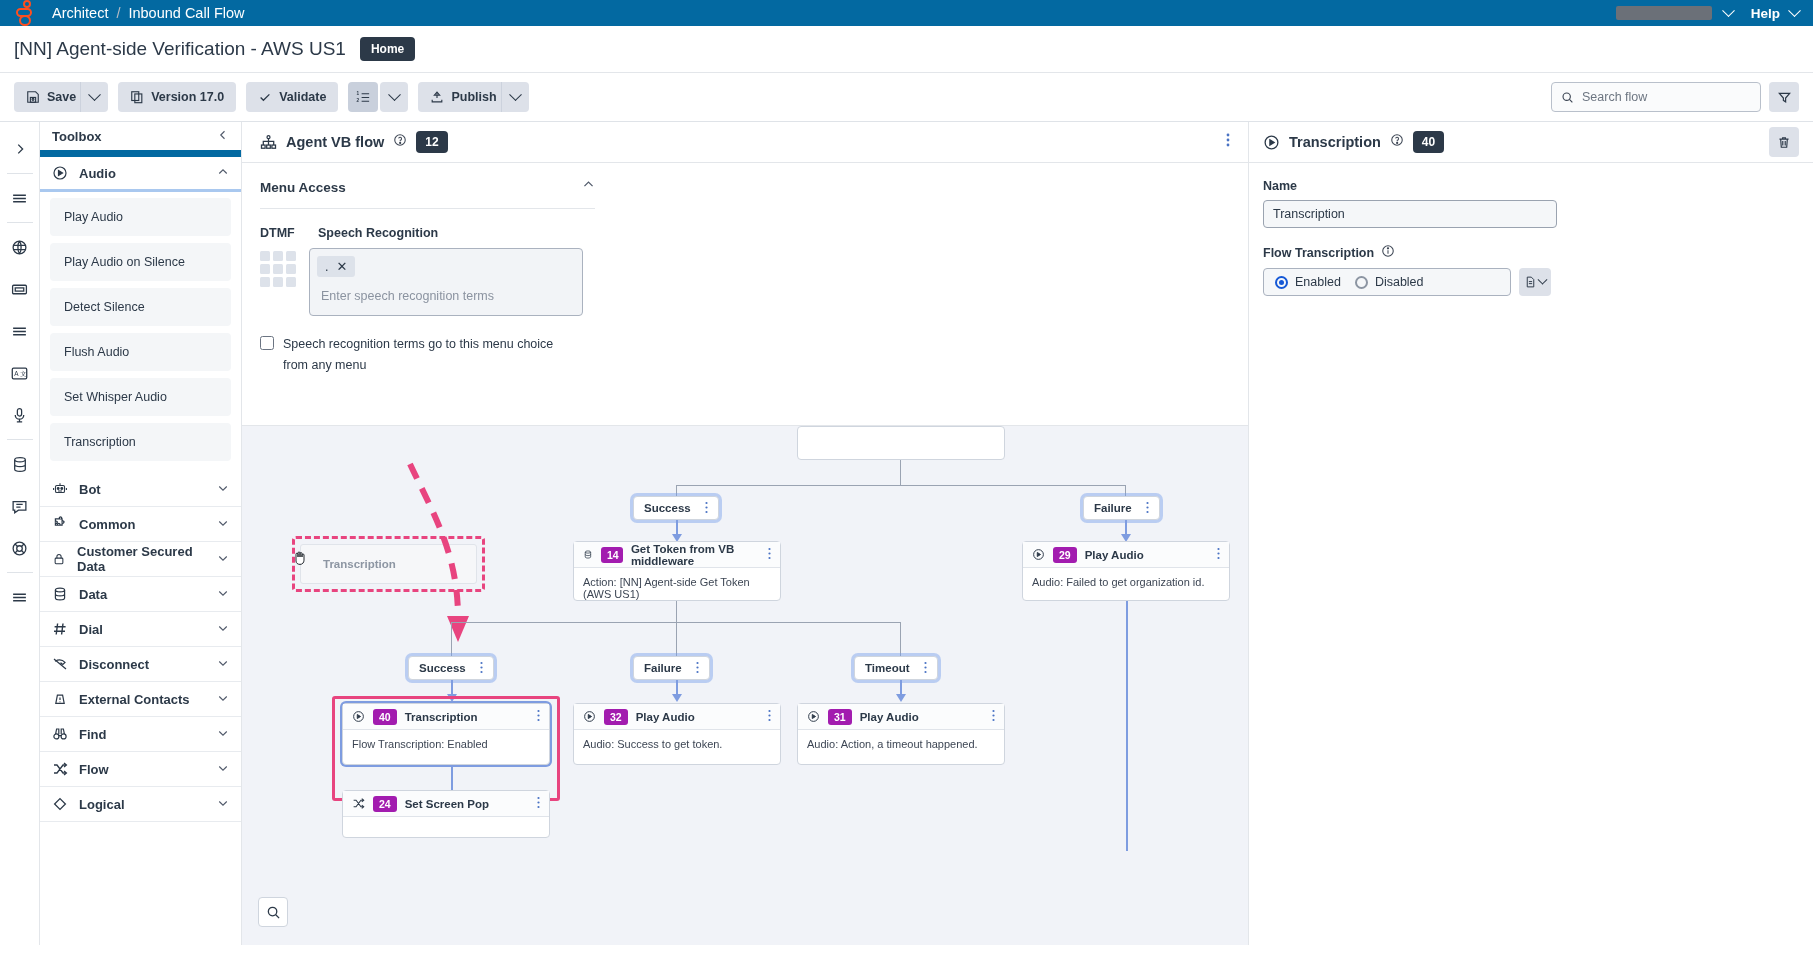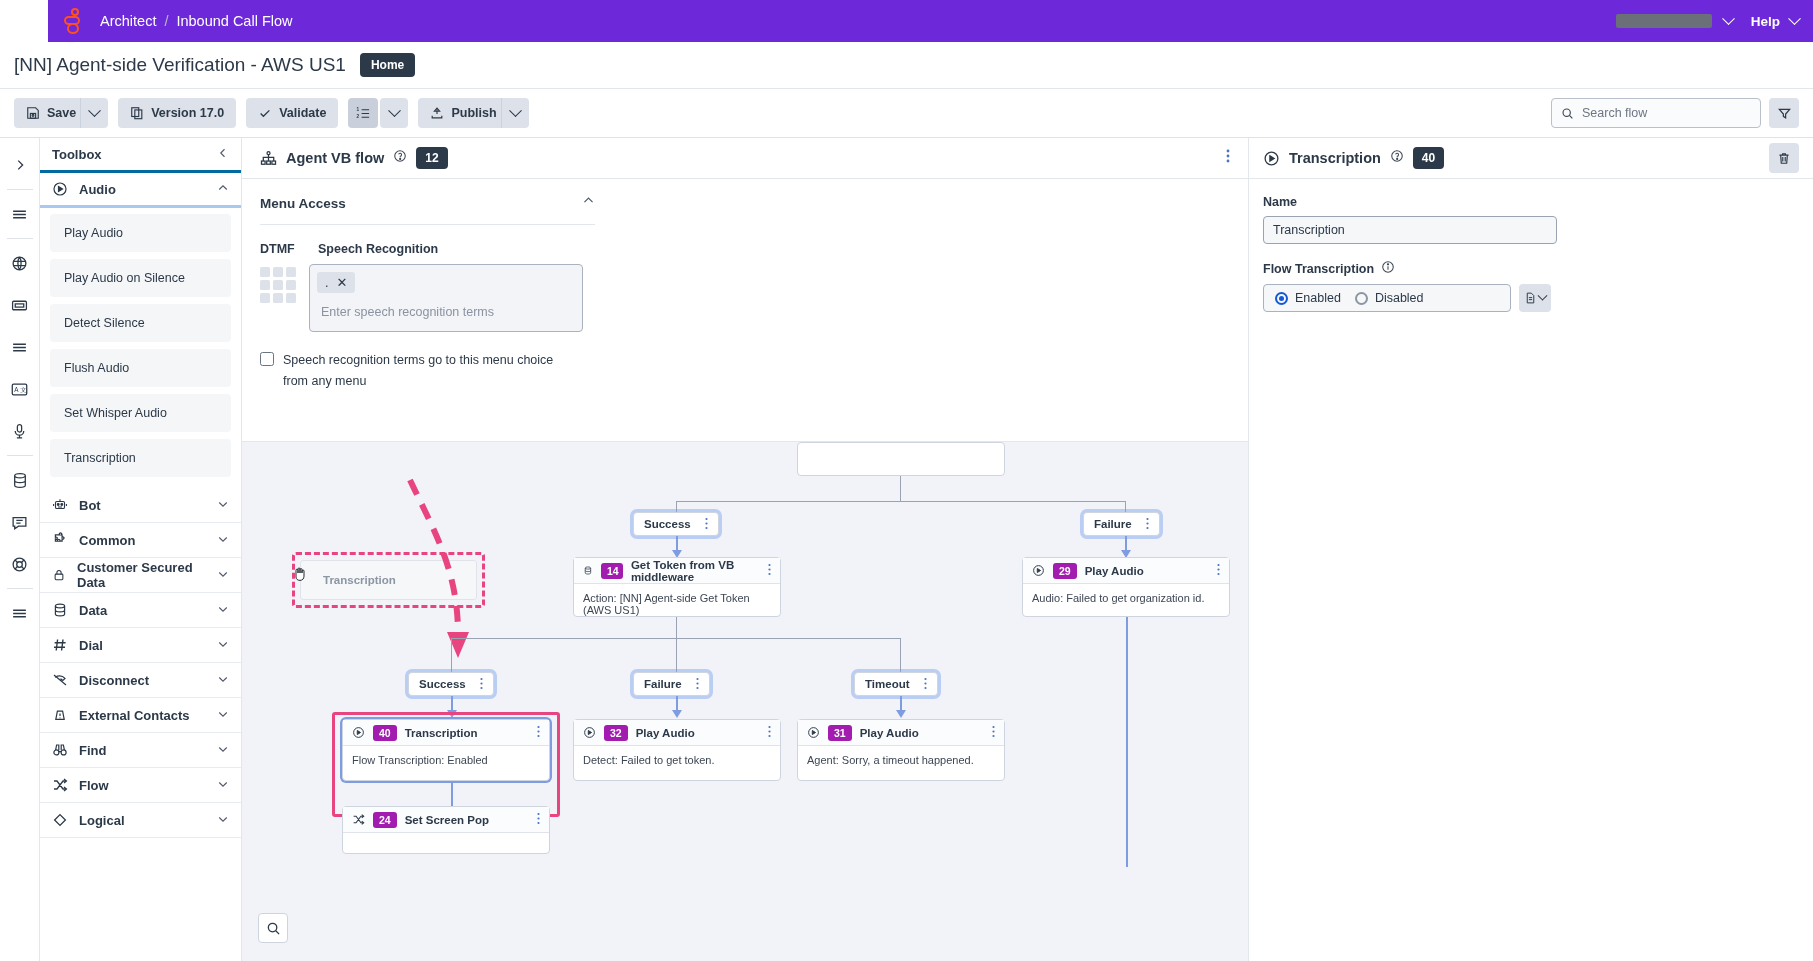--- a/index.html
+++ b/index.html
@@ -5,22 +5,22 @@
   * { box-sizing: border-box; margin: 0; padding: 0; }
   html, body {
     width: 1813px; height: 961px;
     font-family: "Liberation Sans", sans-serif;
     background: #ffffff;
     color: #2c3948;
     overflow: hidden;
   }
   
   .topbar {
-    height: 42px; background: #6d28d9; display: flex; align-items: center;
-    padding: 0 14px; color: #fff; margin-left: 48px;
+    height: 26px; background: #0369a1; display: flex; align-items: center;
+    padding: 0 14px; color: #fff;
   }
   .logo { width: 26px; height: 26px; position: relative; margin-right: 12px; flex: 0 0 auto; }
   .logo .c1 { position:absolute; width:8px; height:8px; border:2px solid #ff4f1f; border-radius:50%; left:9px; top:0; }
   .logo .c2 { position:absolute; width:16px; height:9px; border:2px solid #ff4f1f; border-radius:9px; left:2px; top:8px; }
   .logo .c3 { position:absolute; width:12px; height:11px; border:2px solid #ff4f1f; border-radius:50%; left:5px; top:15px; }
   .crumbs { font-size: 14.5px; display:flex; align-items:center; gap:8px; font-weight:400; }
   .crumbs .sep { color:#b7bcc4; }
   .topbar-right { margin-left:auto; display:flex; align-items:center; gap:18px; }
   .user-pill { width: 96px; height: 14px; background: #6b7078; border-radius: 2px; }
   .chev { display:inline-block; width:9px; height:9px; border-right:1.6px solid currentColor; border-bottom:1.6px solid currentColor; transform: rotate(45deg) translate(-2px,-2px); }
@@ -49,21 +49,21 @@
   
   .body { display:flex; height: calc(961px - 42px - 46px - 50px); }
 
   
   .rail { width:40px; border-right:1px solid #e3e6ea; display:flex; flex-direction:column; align-items:center; padding-top:6px; background:#fff; flex:0 0 40px;}
   .rail-item { width:32px; height:32px; display:flex; align-items:center; justify-content:center; margin:5px 0; color:#2c3948; cursor:pointer;}
   .rail-div { width:26px; height:1px; background:#dfe3e8; margin:3px 0; }
 
   
   .toolbox { width:202px; flex:0 0 202px; border-right:1px solid #e3e6ea; background:#fff; display:flex; flex-direction:column; overflow:hidden;}
-  .tb-head { height:35px; display:flex; align-items:center; padding:0 12px; font-size:13px; font-weight:700; border-bottom:3px solid #0369a1;}
+  .tb-head { height:35px; display:flex; align-items:center; padding:0 12px; font-size:13px; font-weight:700; border-bottom:7px solid #0369a1;}
   .tb-head .collapse { margin-left:auto; color:#50596a; }
   .cat { height:35px; display:flex; align-items:center; gap:11px; padding:0 12px; font-size:13px; font-weight:700; border-bottom:1px solid #e8ebef; cursor:pointer;}
   .cat .caret { margin-left:auto; color:#50596a; }
   .cat.open { border-bottom:3px solid #a9c8ef; }
   .items { padding: 6px 10px 4px 10px; }
   .tool { height:38px; background:#f4f6f8; border-radius:4px; display:flex; align-items:center; padding: 0 14px;
           font-size:12.5px; color:#2c3948; margin-bottom:7px; cursor:grab; }
 
   
   .center { flex:1 1 auto; display:flex; flex-direction:column; min-width:0; position:relative; background:#fff;}
@@ -645,38 +645,38 @@
               <path d="M6.5 5.5l4 2.5-4 2.5z" fill="#2c3948"></path>
             </svg>
           <span class="nbadge">32</span>
           <span class="nm">Play Audio</span>
           <span class="kb"><svg width="3" height="13" viewBox="0 0 3 13">
                 <circle cx="1.5" cy="2" r="1.1" fill="#4a73c4"></circle>
                 <circle cx="1.5" cy="6.5" r="1.1" fill="#4a73c4"></circle>
                 <circle cx="1.5" cy="11" r="1.1" fill="#4a73c4"></circle>
               </svg></span>
         </div>
-        <div class="nb">Detect: Failed to get token.</div>
+        <div class="nb">Audio: Success to get token.</div>
       </div>
 
       <div class="node" style="left:555px; top:277px; width:208px; height:62px;">
         <div class="nh">
           <svg width="13" height="13" viewBox="0 0 16 16" fill="none" stroke="#2c3948" stroke-width="1.2">
               <circle cx="8" cy="8" r="6"></circle>
               <path d="M6.5 5.5l4 2.5-4 2.5z" fill="#2c3948"></path>
             </svg>
           <span class="nbadge">31</span>
           <span class="nm">Play Audio</span>
           <span class="kb"><svg width="3" height="13" viewBox="0 0 3 13">
                 <circle cx="1.5" cy="2" r="1.1" fill="#4a73c4"></circle>
                 <circle cx="1.5" cy="6.5" r="1.1" fill="#4a73c4"></circle>
                 <circle cx="1.5" cy="11" r="1.1" fill="#4a73c4"></circle>
               </svg></span>
         </div>
-        <div class="nb">Agent: Sorry, a timeout happened.</div>
+        <div class="nb">Audio: Action, a timeout happened.</div>
       </div>
 
       <div class="edge blue" style="left:209px; top:339px; width:2px; height:25px;"></div>
 
       <div class="node" style="left:100px; top:364px; width:208px; height:48px;">
         <div class="nh">
           <svg width="13" height="13" viewBox="0 0 16 16" fill="none" stroke="#2c3948" stroke-width="1.3">
               <path d="M2 4h3l6 8h3M2 12h3l6-8h3"></path>
               <path d="M12 2l2.4 2L12 6M12 10l2.4 2L12 14"></path>
             </svg>

